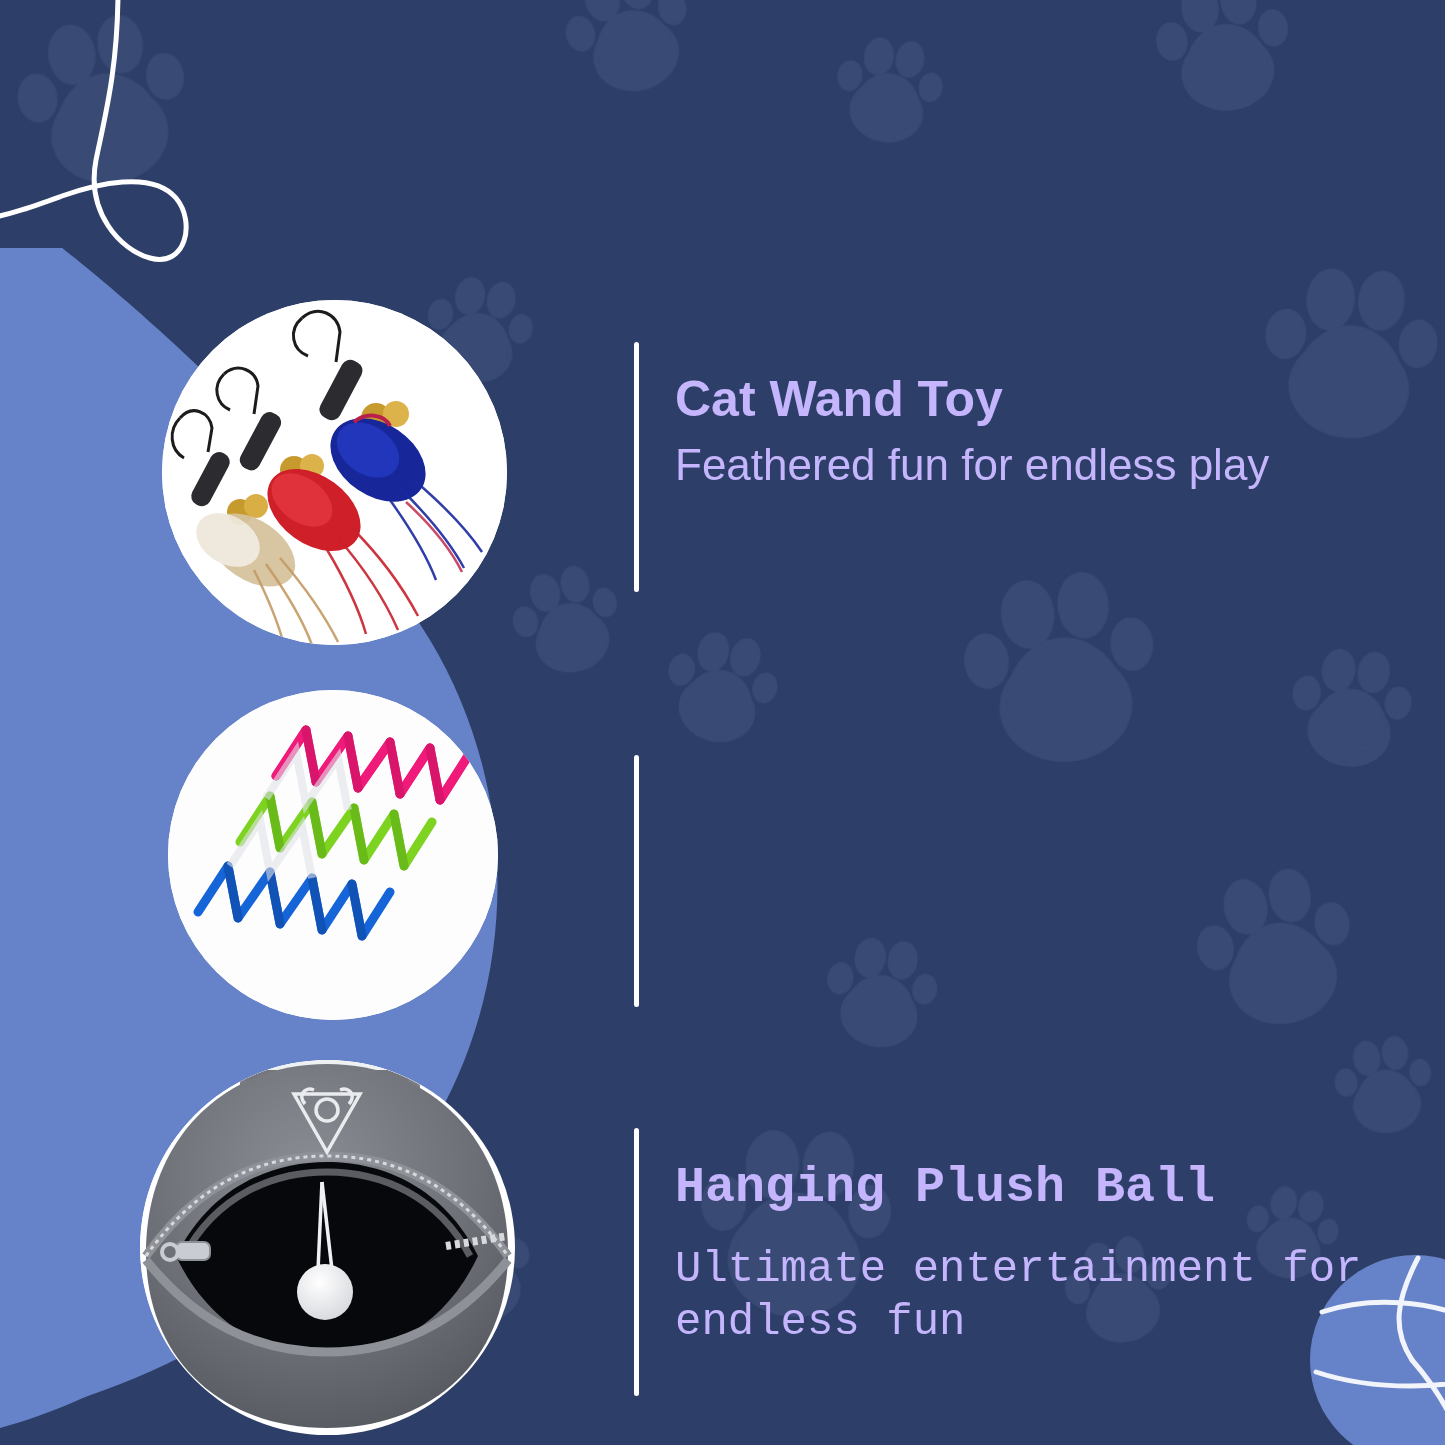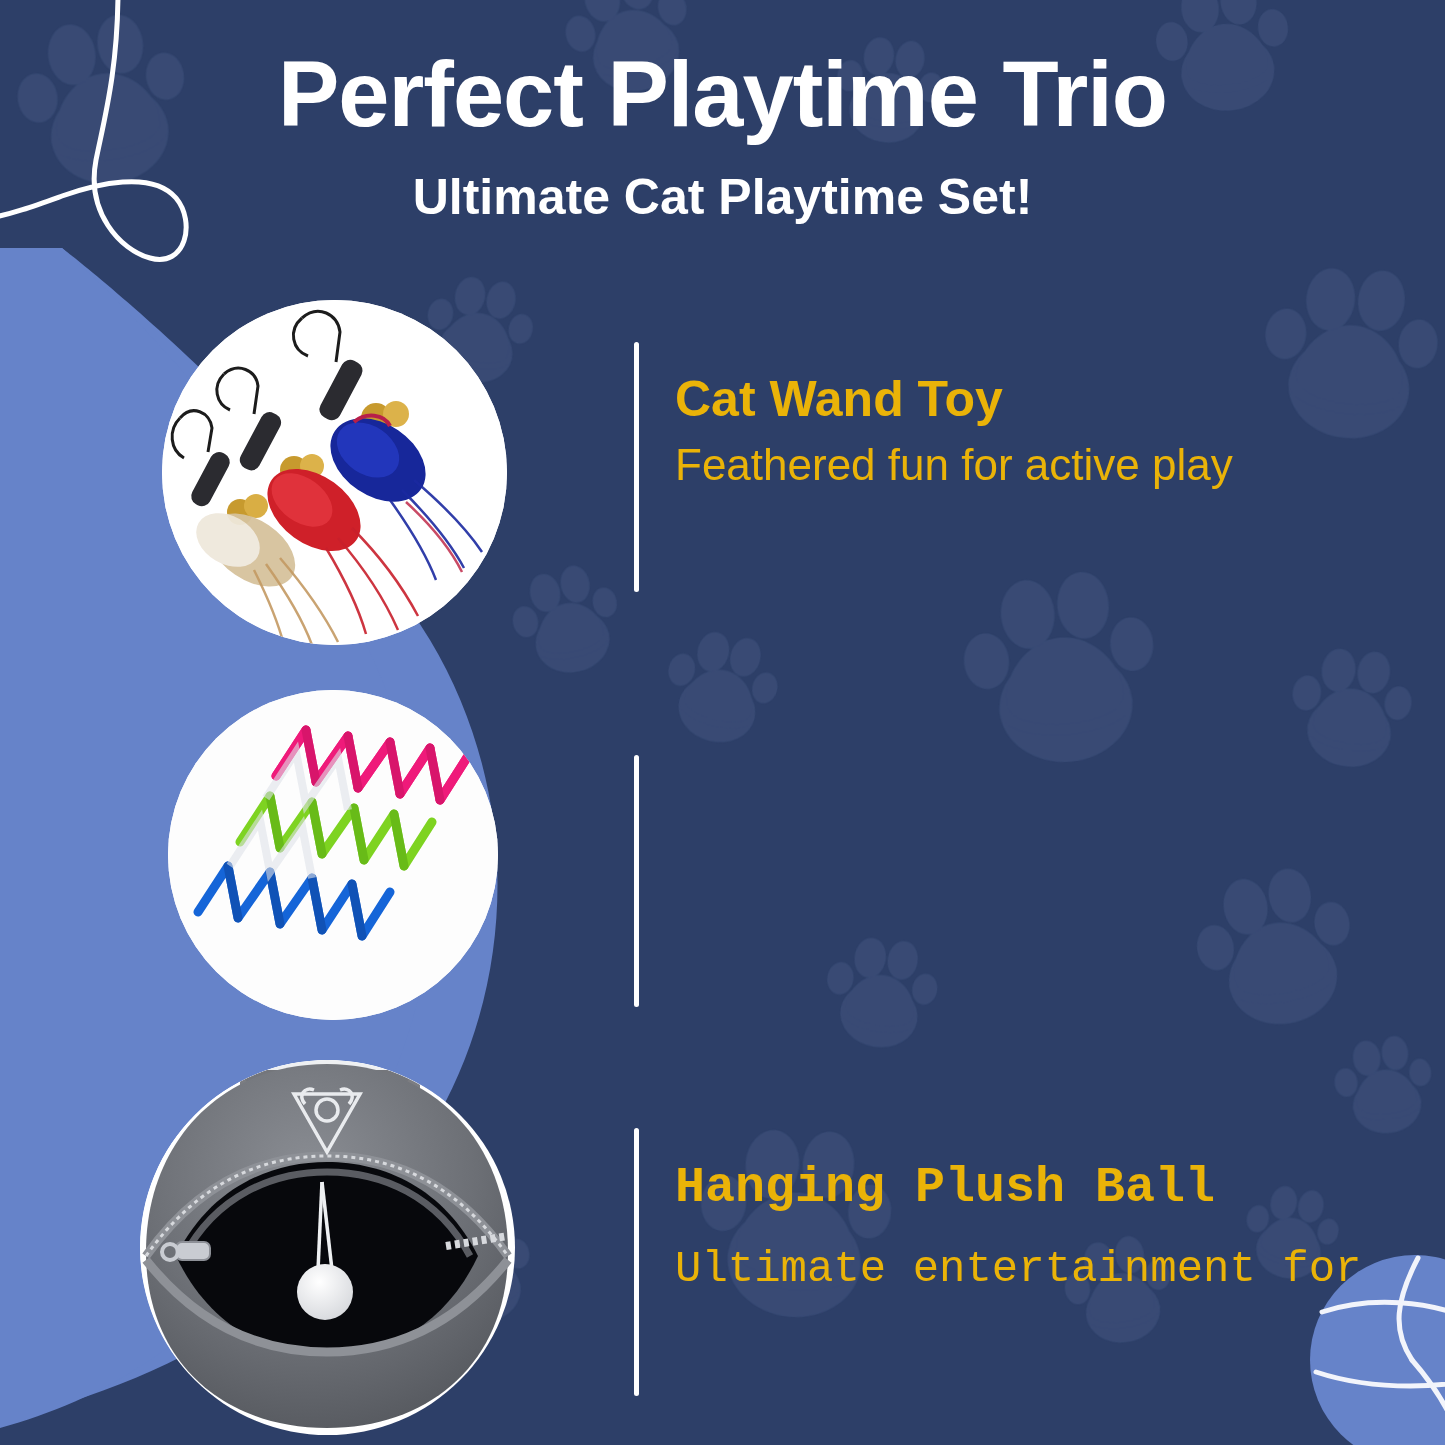--- a/index.html
+++ b/index.html
@@ -26,21 +26,21 @@
          flex:0 0 auto;}
   .p1{width:345px;height:345px;margin-left:162px;}
   .p2{width:330px;height:330px;margin-left:168px;}
   .p3{width:375px;height:375px;margin-left:140px;}
 
   .divider{position:absolute;width:5px;background:#ffffff;border-radius:3px;z-index:6;}
   .d1{left:634px;top:342px;height:250px;}
   .d2{left:634px;top:755px;height:252px;}
   .d3{left:634px;top:1128px;height:268px;}
 
-  .txtblock{position:absolute;z-index:6;color:#eab308;}
+  .txtblock{position:absolute;z-index:6;color:#c4b5fd;}
   .t1{left:675px;top:370px;}
   .t2{left:675px;top:752px;}
   .t3{left:675px;top:1158px;font-family:Liberation Mono, monospace;}
 
   .feat-title{font-size:50px;font-weight:bold;line-height:1.18;margin:0;}
   .feat-desc{font-size:44px;font-weight:normal;line-height:1.2;margin:10px 0 0 0;}
 
   
   .art{position:absolute;left:0;top:0;width:100%;height:100%;}
 </style>
@@ -112,24 +112,20 @@
         <g fill="none" stroke="#f2f4fb" stroke-width="5" stroke-linecap="round">
           <path d="M1322 1312 C1370 1296 1430 1300 1478 1322"></path>
           <path d="M1316 1372 C1370 1390 1450 1392 1508 1370"></path>
           <path d="M1418 1258 C1396 1300 1392 1330 1412 1360"></path>
           <path d="M1412 1360 C1440 1392 1462 1430 1466 1466"></path>
         </g>
       </g>
     </g>
   </svg>
 
-  <div class="header">
-    <div class="title">Perfect Playtime Trio</div>
-    <div class="subtitle">Ultimate Cat Playtime Set!</div>
-  </div>
 
   <div class="row row1">
     <div class="photo p1">
       <svg class="art" viewBox="0 0 345 345">
         <rect x="0" y="0" width="345" height="345" fill="#ffffff"></rect>
 
         <g>
           <path d="M18 118 C6 130 8 150 22 158" fill="none" stroke="#1c1c1c" stroke-width="3"></path>
           <path d="M18 118 C30 104 48 112 50 128 L46 152" fill="none" stroke="#1c1c1c" stroke-width="3"></path>
           <rect x="38" y="150" width="20" height="58" rx="9" fill="#2b2b30" transform="rotate(28 48 180)"></rect>
@@ -178,21 +174,21 @@
           <g stroke="#c02a4a" stroke-width="2.5" fill="none" opacity="0.85">
             <path d="M244 202 C268 224 288 248 300 272"></path>
           </g>
         </g>
       </svg>
     </div>
   </div>
   <div class="divider d1"></div>
   <div class="txtblock t1">
     <div class="feat-title">Cat Wand Toy</div>
-    <div class="feat-desc">Feathered fun for active play</div>
+    <div class="feat-desc">Feathered fun for endless play</div>
   </div>
 
   <div class="row row2">
     <div class="photo p2">
       <svg class="art" viewBox="0 0 330 330">
         <rect x="0" y="0" width="330" height="330" fill="#fdfdfd"></rect>
         <g fill="none" stroke-width="9" stroke-linecap="round" stroke-linejoin="round">
 
           <g stroke="#ef1a7a">
             <path d="M108 86 L138 40 L148 92 L180 46 L190 98 L222 52
@@ -288,15 +284,16 @@
           <path d="M20 288 C70 352 130 374 187 374 C244 374 304 352 354 288
                    C354 374 354 375 354 375 L20 375 Z" fill="#ffffff"></path>
         </g>
       </svg>
     </div>
   </div>
   <div class="divider d3"></div>
   <div class="txtblock t3">
     <div class="feat-title">Hanging Plush Ball</div>
     <div class="feat-desc" style="margin-top:26px;">Ultimate entertainment for</div>
+    <div class="feat-desc" style="margin-top:0;">endless fun</div>
   </div>
 
 </div>
 
 </body></html>

